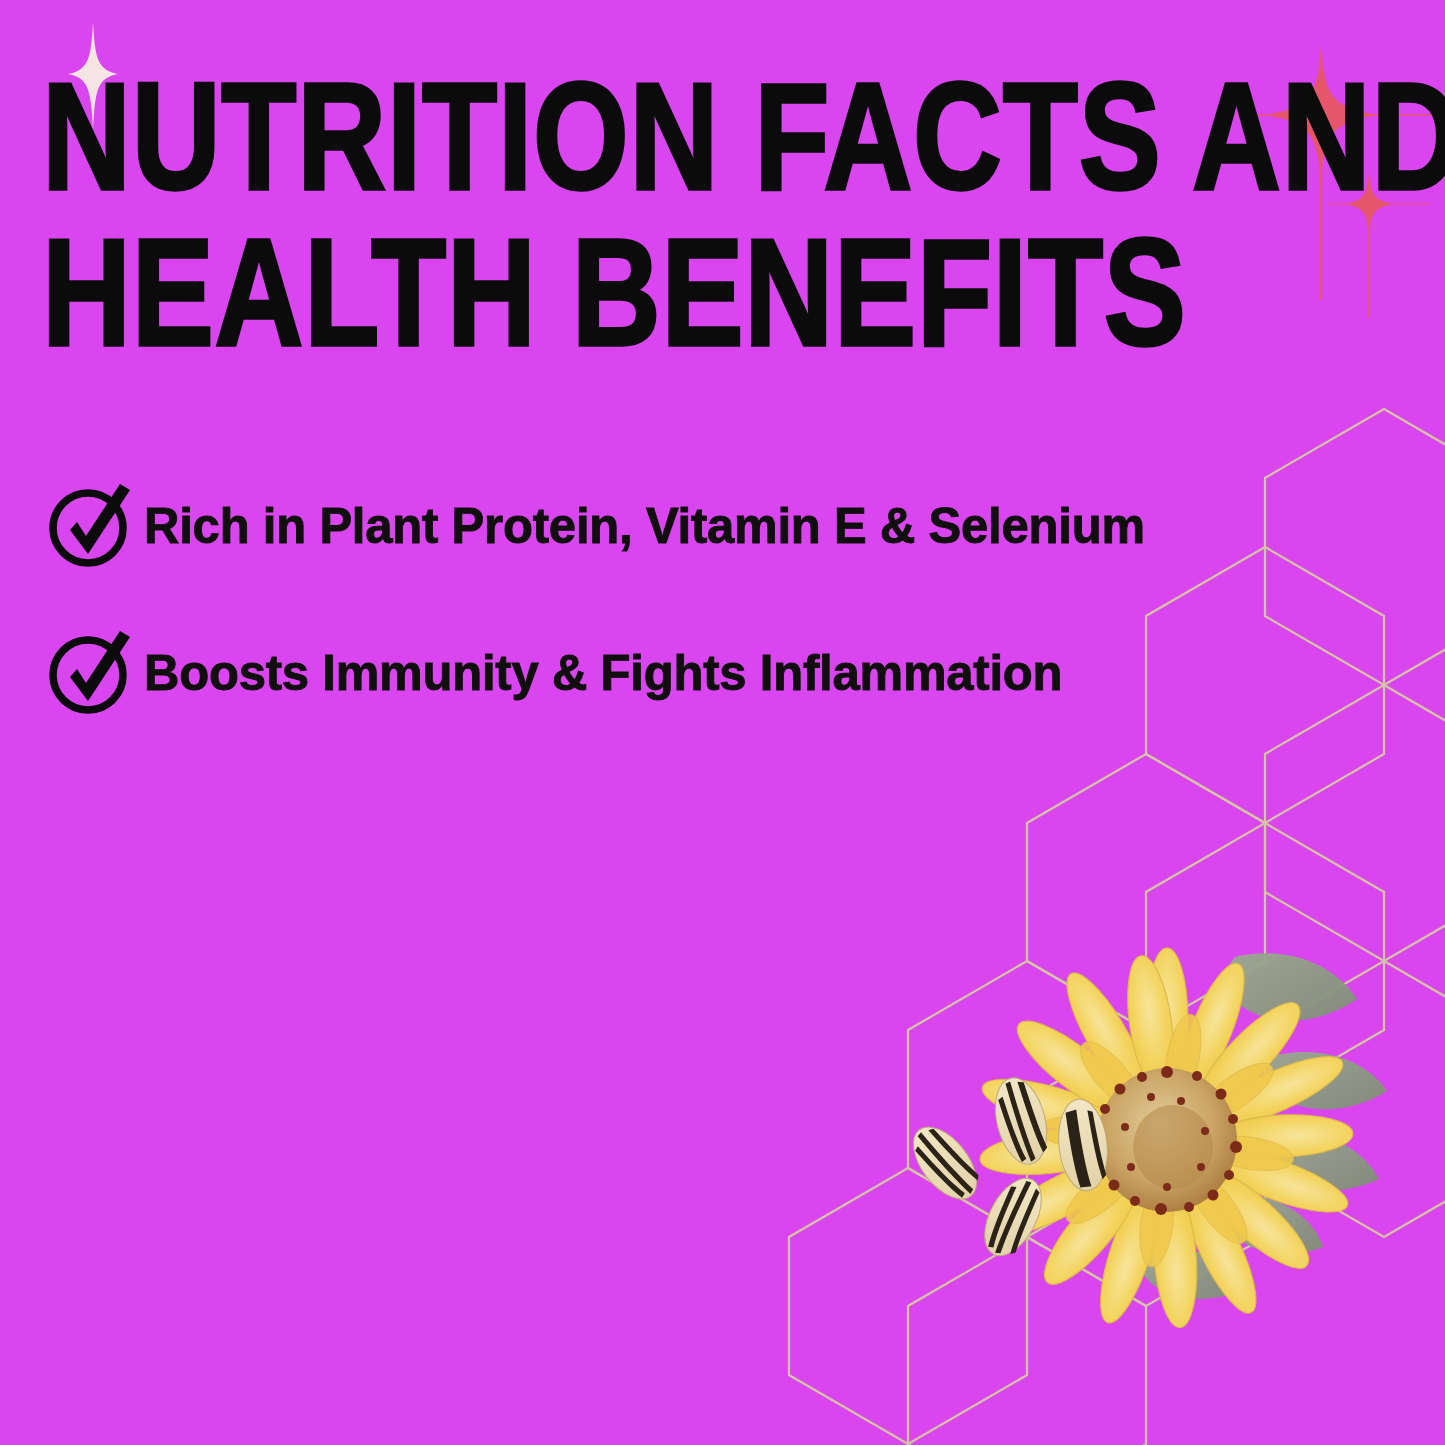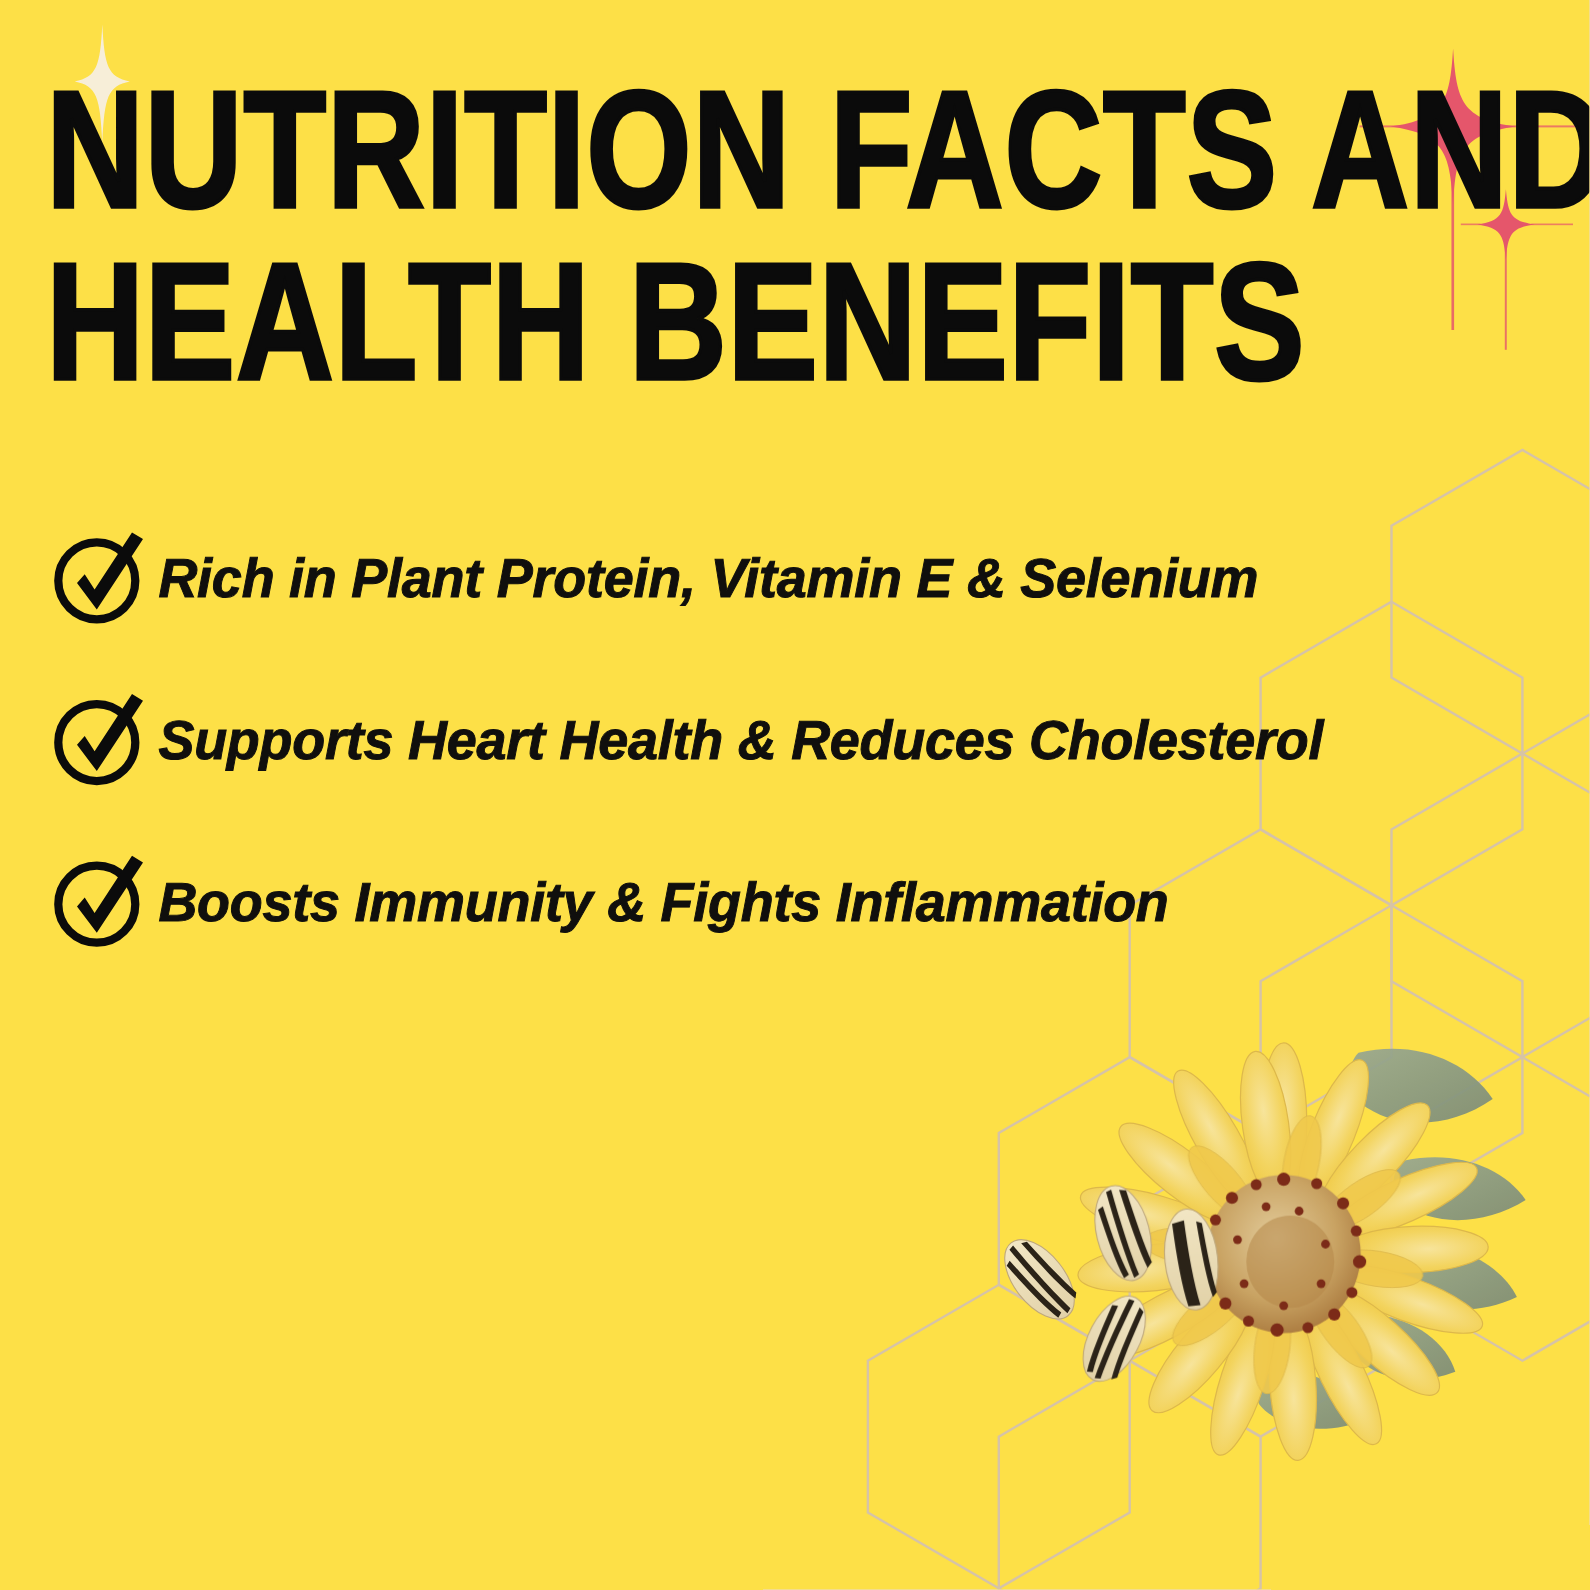--- a/index.html
+++ b/index.html
@@ -4,21 +4,21 @@
 <style>
   html, body {
     margin: 0;
     padding: 0;
     background: #EDDCC5;
   }
   #canvas {
     position: relative;
     width: 1445px;
     height: 1445px;
-    background: #fde047;
+    background: #d946ef;
     overflow: hidden;
     font-family: "Liberation Sans", sans-serif;
   }
 
   
   .hexlayer {
     position: absolute;
     inset: 0;
     pointer-events: none;
   }
@@ -63,21 +63,20 @@
     height: 108px;
     pointer-events: none;
   }
 
   
   .benefits {
     position: absolute;
     left: 40px;
     top: 452px;
     width: 1200px;
-    font-style: italic;
   }
   .benefit-row {
     position: relative;
     height: 147px;
     display: flex;
     align-items: center;
   }
   .check-icon {
     position: relative;
     width: 96px;
@@ -165,29 +164,20 @@
       <span class="check-icon">
         <svg viewBox="0 0 96 96" width="96" height="96" aria-hidden="true">
           <circle cx="44" cy="50" r="35" fill="none" stroke="#0b0b0b" stroke-width="7.5"></circle>
           <path d="M26 52 L33 44 L42 58 L76 6 L86 12 L44 76 Z" fill="#0b0b0b"></path>
         </svg>
       </span>
       <span class="benefit-text">Rich in Plant Protein, Vitamin E &amp; Selenium</span>
     </div>
 
 
-    <div class="benefit-row">
-      <span class="check-icon">
-        <svg viewBox="0 0 96 96" width="96" height="96" aria-hidden="true">
-          <circle cx="44" cy="50" r="35" fill="none" stroke="#0b0b0b" stroke-width="7.5"></circle>
-          <path d="M26 52 L33 44 L42 58 L76 6 L86 12 L44 76 Z" fill="#0b0b0b"></path>
-        </svg>
-      </span>
-      <span class="benefit-text">Supports Heart Health &amp; Reduces Cholesterol</span>
-    </div>
 
 
     <div class="benefit-row">
       <span class="check-icon">
         <svg viewBox="0 0 96 96" width="96" height="96" aria-hidden="true">
           <circle cx="44" cy="50" r="35" fill="none" stroke="#0b0b0b" stroke-width="7.5"></circle>
           <path d="M26 52 L33 44 L42 58 L76 6 L86 12 L44 76 Z" fill="#0b0b0b"></path>
         </svg>
       </span>
       <span class="benefit-text">Boosts Immunity &amp; Fights Inflammation</span>

